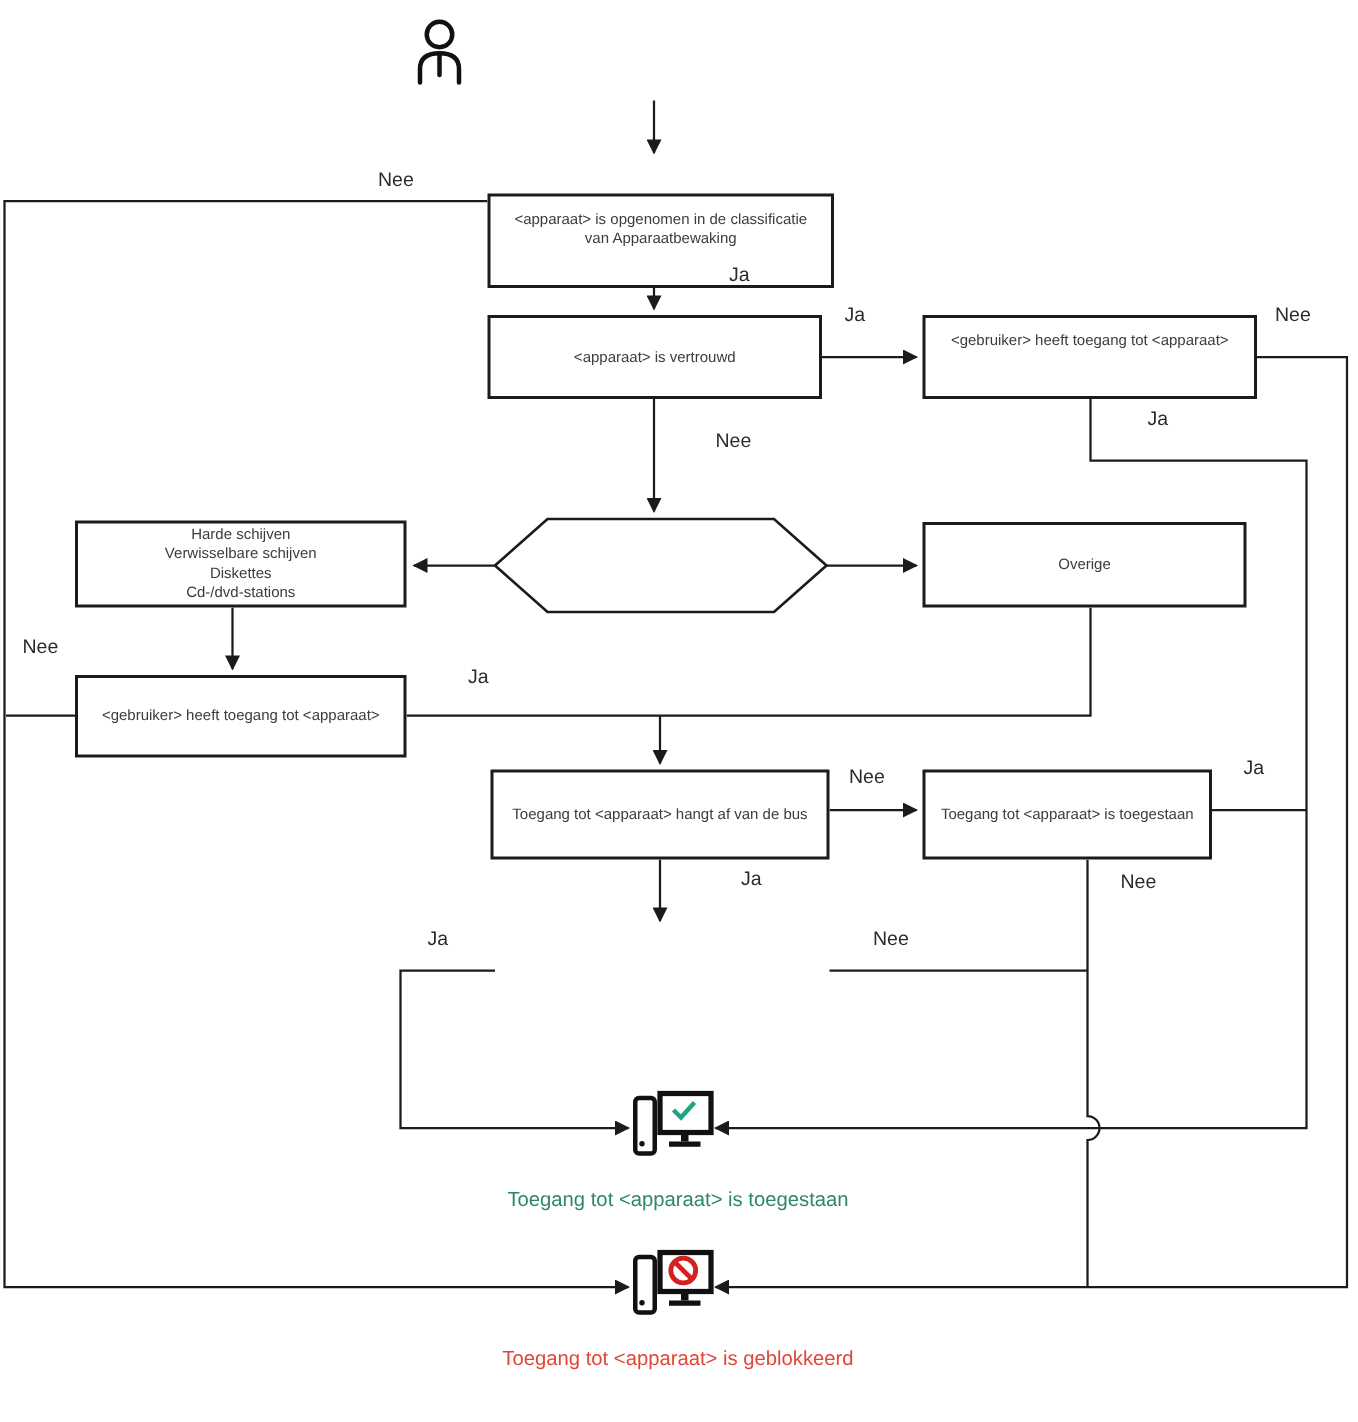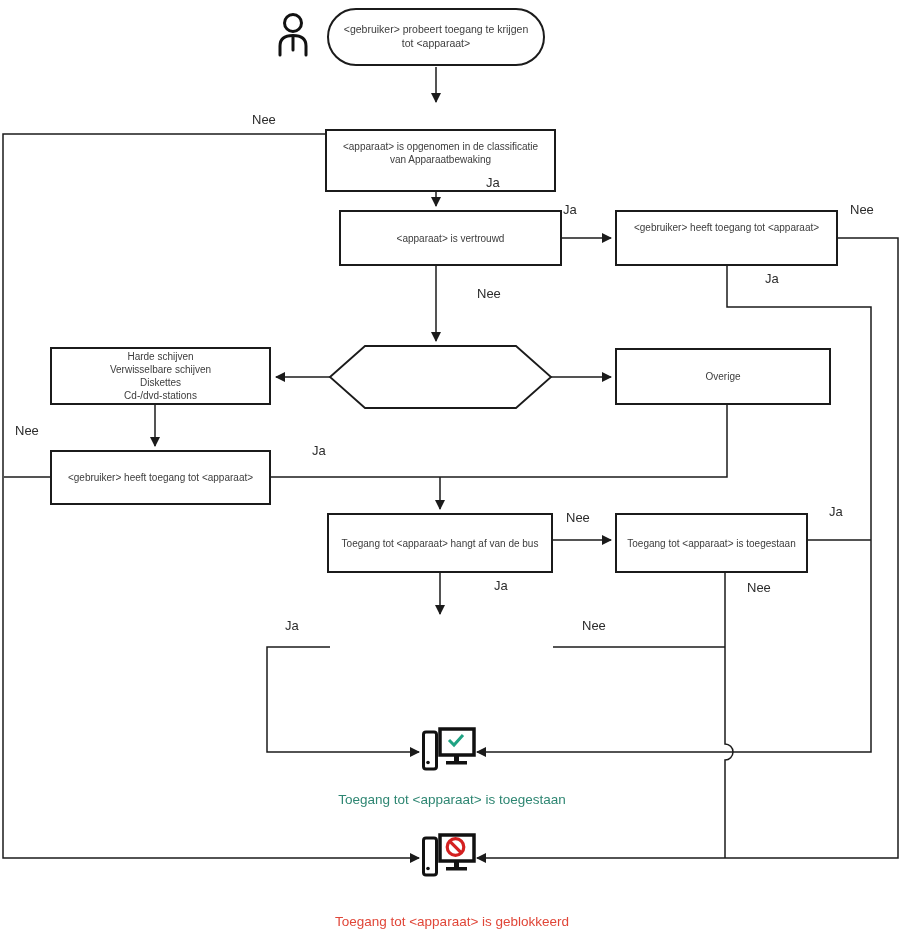--- a/index.html
+++ b/index.html
@@ -18,21 +18,21 @@
   .no-border{border:none;background:transparent;}
   .list-box{flex-direction:column;justify-content:center;padding:2px 4px;}
   .list-box .small{font-size:10px;}
   .edge-label{
     position:absolute;font-size:13px;color:#2b2b2b;white-space:nowrap;
   }
   .result{
     position:absolute;width:300px;text-align:center;font-size:13.5px;white-space:nowrap;
   }
   .result.ok{color:#2e8672;}
-  .result.blocked{color:#e04638;margin-top:16px;}
+  .result.blocked{color:#e04638;}
 </style>
 </head>
 <body>
 
 <div class="canvas">
 
   <svg class="wires" viewBox="0 0 905 948" xmlns="http://www.w3.org/2000/svg">
     <defs>
       <marker id="arrow" viewBox="0 0 10 10" refX="9" refY="5" markerWidth="11" markerHeight="10" markerUnits="userSpaceOnUse" orient="auto-start-reverse">
         <path d="M0,0 L10,5 L0,10 z" fill="#1b1b1b"></path>
@@ -81,29 +81,26 @@
       <polyline points="27,13 32,18 41,8" fill="none" stroke="#1fa383" stroke-width="3"></polyline>
     </g>
 
     <g transform="translate(422,833)">
       <use href="#pcbase"></use>
       <circle cx="33.5" cy="14" r="8.3" fill="none" stroke="#d42020" stroke-width="3.2"></circle>
       <path d="M27.9 8.4 L39.1 19.6" stroke="#d42020" stroke-width="3.2"></path>
     </g>
   </svg>
 
-  <div class="node stadium" style="left:327px;top:8px;width:218px;height:58px;">
-    <span>&lt;gebruiker&gt; probeert toegang te krijgen tot &lt;apparaat&gt;</span>
-  </div>
 
   <div class="node top-align" style="left:325px;top:105px;width:231px;height:63px;margin-top:24px;">
     <span>&lt;apparaat&gt; is opgenomen in de classificatie van Apparaatbewaking</span>
   </div>
 
-  <div class="node" style="left:325px;top:210px;width:223px;height:56px;margin-left:14px;">
+  <div class="node" style="left:325px;top:210px;width:223px;height:56px;">
     <span>&lt;apparaat&gt; is vertrouwd</span>
   </div>
 
   <div class="node top-align" style="left:615px;top:210px;width:223px;height:56px;">
     <span>&lt;gebruiker&gt; heeft toegang tot &lt;apparaat&gt;</span>
   </div>
 
 
   <div class="node list-box" style="left:50px;top:347px;width:221px;height:58px;">
     <span>Harde schijven</span>

